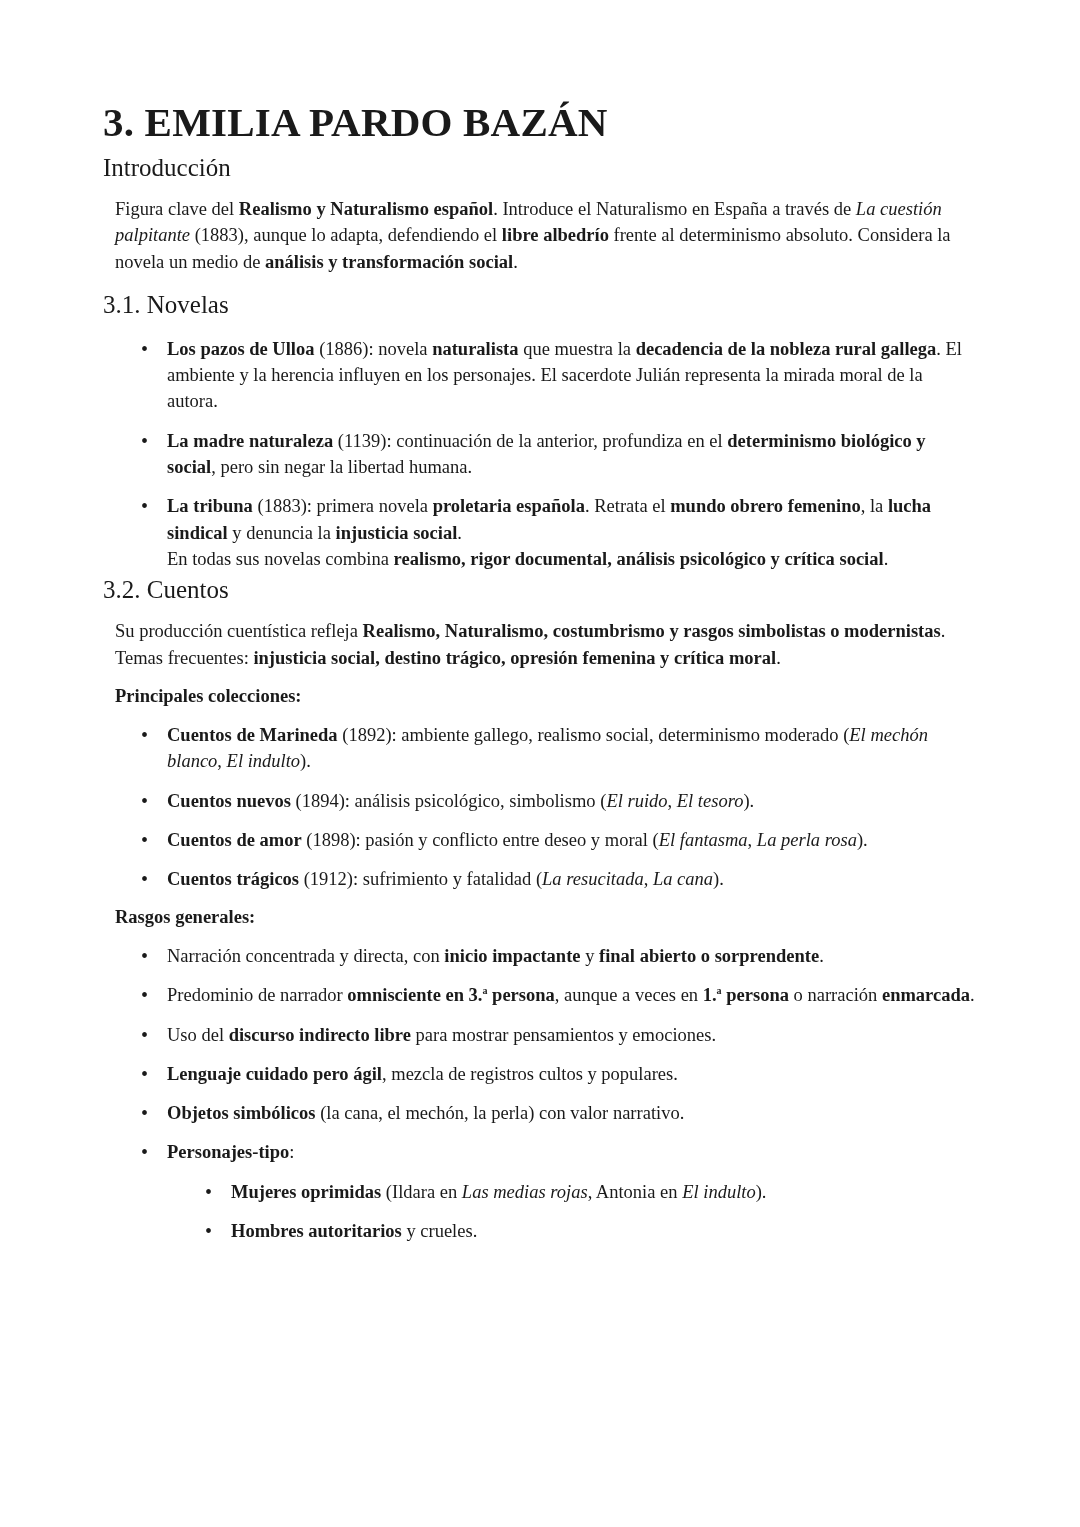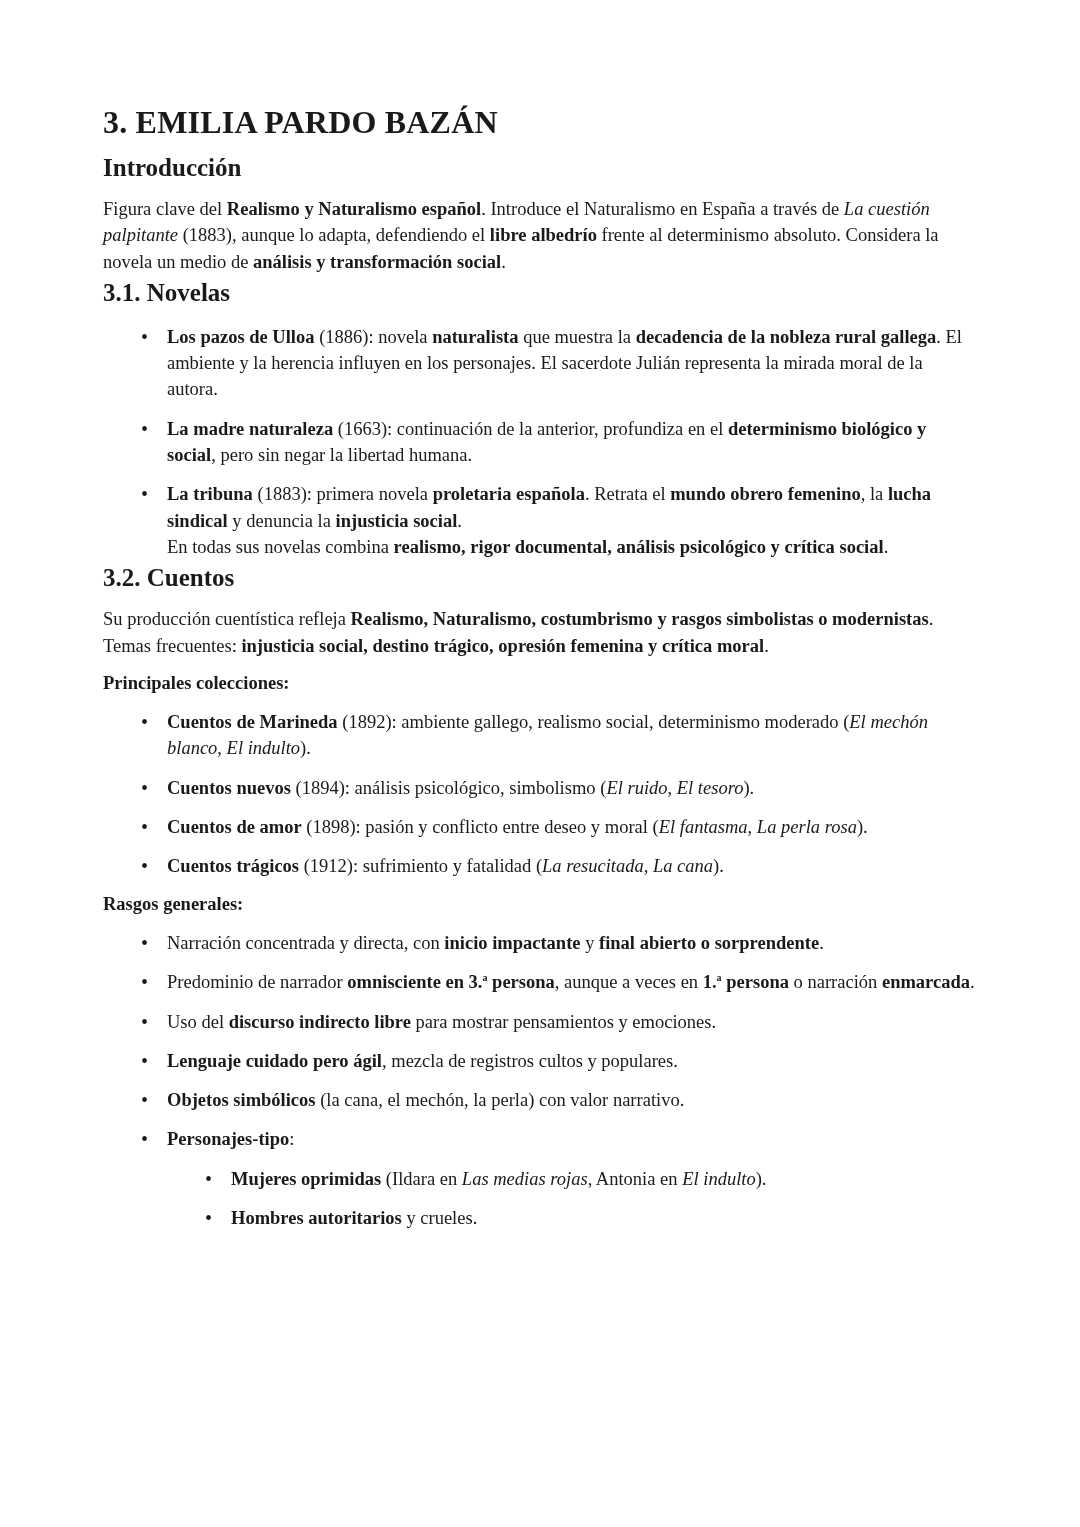--- a/index.html
+++ b/index.html
@@ -3,30 +3,30 @@
 <meta charset="utf-8">
 <style>
   html, body { margin: 0; padding: 0; background: #ffffff; }
   body {
     width: 1080px; height: 1527px; overflow: hidden;
     font-family: "Liberation Serif", "DejaVu Serif", serif;
     color: #1a1a1a;
   }
   .page { position: relative; padding: 100px 104px 0 103px; }
   h1 {
-    font-size: 32px; font-weight: bold; margin: 0; line-height: 44px;
+    font-size: 41px; font-weight: bold; margin: 0; line-height: 44px;
     letter-spacing: 0.2px;
   }
   h2 {
-    font-size: 25px; font-weight: bold; margin: 0; line-height: 36px;
+    font-size: 25px; font-weight: normal; margin: 0; line-height: 36px;
   }
   .h2-intro { margin-top: 6px; }
   .h2-sec { margin-top: 0; }
   p, li { font-size: 18.5px; line-height: 26.3px; }
-  p { margin: 0; }
+  p { margin: 12px; }
   .para { margin-top: 10px; }
   .label { margin-top: 11px; font-weight: bold; }
   ul { margin: 0; padding: 0; list-style: none; }
   ul.l1 { margin-left: 64px; }
   ul.l2 { margin-left: 64px; }
   li { position: relative; margin-top: 13px; }
   li::before {
     content: "\2022"; position: absolute; left: -26px; top: 0;
     font-size: 20px;
   }
@@ -40,21 +40,21 @@
 
 <div class="page" data-name="document-page">
   <h1 data-name="document-title">3. EMILIA PARDO BAZÁN</h1>
 
   <h2 class="h2-intro" data-name="intro-heading">Introducción</h2>
   <p class="para" data-name="intro-paragraph"><span data-name="text-run">Figura clave del </span><span class="b" data-name="text-run">Realismo y Naturalismo español</span><span data-name="text-run">. Introduce el Naturalismo en España a través de </span><span class="i" data-name="text-run">La cuestión palpitante</span><span data-name="text-run"> (1883), aunque lo adapta, defendiendo el </span><span class="b" data-name="text-run">libre albedrío</span><span data-name="text-run"> frente al determinismo absoluto. Considera la novela un medio de </span><span class="b" data-name="text-run">análisis y transformación social</span><span data-name="text-run">.</span></p>
 
   <h2 class="h2-sec" data-name="novelas-heading">3.1. Novelas</h2>
   <ul class="l1" data-name="novelas-list">
       <li data-name="list-item"><span class="b" data-name="text-run">Los pazos de Ulloa</span><span data-name="text-run"> (1886): novela </span><span class="b" data-name="text-run">naturalista</span><span data-name="text-run"> que muestra la </span><span class="b" data-name="text-run">decadencia de la nobleza rural gallega</span><span data-name="text-run">. El ambiente y la herencia influyen en los personajes. El sacerdote Julián representa la mirada moral de la autora.</span></li>
-      <li data-name="list-item"><span class="b" data-name="text-run">La madre naturaleza</span><span data-name="text-run"> (1663): continuación de la anterior, profundiza en el </span><span class="b" data-name="text-run">determinismo biológico y social</span><span data-name="text-run">, pero sin negar la libertad humana.</span></li>
+      <li data-name="list-item"><span class="b" data-name="text-run">La madre naturaleza</span><span data-name="text-run"> (1139): continuación de la anterior, profundiza en el </span><span class="b" data-name="text-run">determinismo biológico y social</span><span data-name="text-run">, pero sin negar la libertad humana.</span></li>
       <li data-name="list-item"><span class="b" data-name="text-run">La tribuna</span><span data-name="text-run"> (1883): primera novela </span><span class="b" data-name="text-run">proletaria española</span><span data-name="text-run">. Retrata el </span><span class="b" data-name="text-run">mundo obrero femenino</span><span data-name="text-run">, la </span><span class="b" data-name="text-run">lucha sindical</span><span data-name="text-run"> y denuncia la </span><span class="b" data-name="text-run">injusticia social</span><span data-name="text-run">.</span><span class="br" data-name="text-run"></span><span data-name="text-run">En todas sus novelas combina </span><span class="b" data-name="text-run">realismo, rigor documental, análisis psicológico y crítica social</span><span data-name="text-run">.</span></li>
     </ul>
 
   <h2 class="h2-sec" data-name="cuentos-heading">3.2. Cuentos</h2>
   <p class="para" data-name="cuentos-paragraph"><span data-name="text-run">Su producción cuentística refleja </span><span class="b" data-name="text-run">Realismo, Naturalismo, costumbrismo y rasgos simbolistas o modernistas</span><span data-name="text-run">. Temas frecuentes: </span><span class="b" data-name="text-run">injusticia social, destino trágico, opresión femenina y crítica moral</span><span data-name="text-run">.</span></p>
 
   <p class="label" data-name="colecciones-label">Principales colecciones:</p>
   <ul class="l1" data-name="colecciones-list">
       <li data-name="list-item"><span class="b" data-name="text-run">Cuentos de Marineda</span><span data-name="text-run"> (1892): ambiente gallego, realismo social, determinismo moderado (</span><span class="i" data-name="text-run">El mechón blanco</span><span data-name="text-run">, </span><span class="i" data-name="text-run">El indulto</span><span data-name="text-run">).</span></li>
       <li data-name="list-item"><span class="b" data-name="text-run">Cuentos nuevos</span><span data-name="text-run"> (1894): análisis psicológico, simbolismo (</span><span class="i" data-name="text-run">El ruido</span><span data-name="text-run">, </span><span class="i" data-name="text-run">El tesoro</span><span data-name="text-run">).</span></li>

